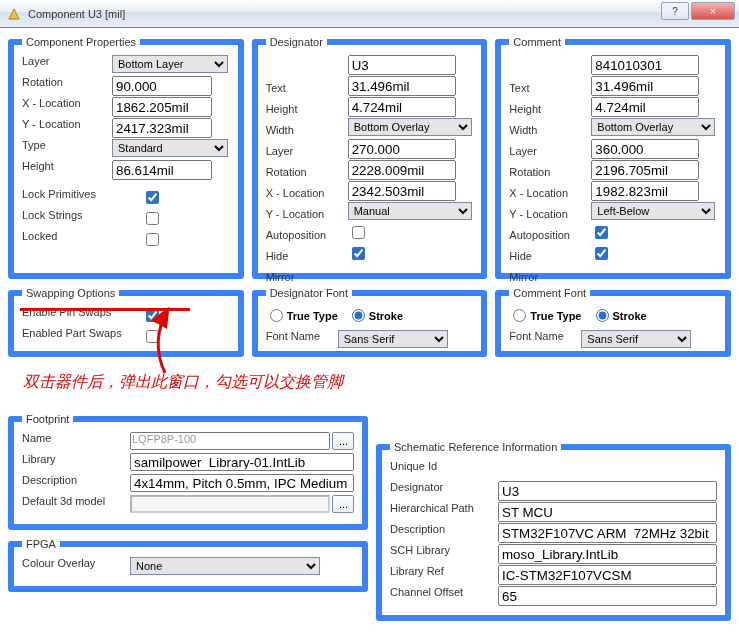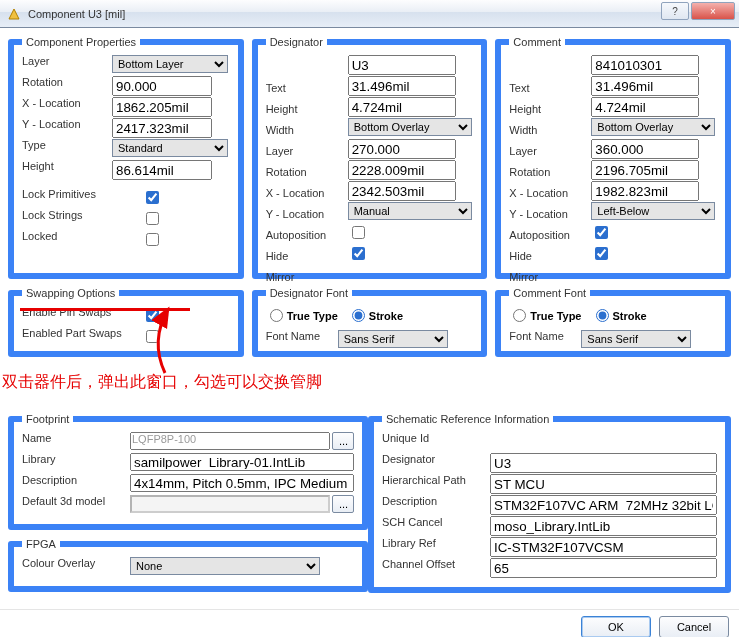--- a/index.html
+++ b/index.html
@@ -95,23 +95,23 @@
   .fpga select.sel { width:190px;}
   .topcols { display:flex; gap:8px;}
   .topcols > fieldset { flex:1;}
   .des-comm .form-row .lbl { width:82px;margin-top:27px;}
   .des-comm input.txt { width:108px;}
   .des-comm select.sel { width:124px;}
   .comp-props .form-row .lbl { width:90px;}
   .comp-props input.txt { width:100px;}
   .comp-props select.sel { width:116px;}
   .swapping .form-row .lbl { width:120px;}
-  .bottom-row { display:flex; }
+  .bottom-row { display:flex; gap:8px;}
   .bottom-left { width:360px;}
-  .bottom-right { flex:1;}
+  .bottom-right { flex:1;margin-top:28px;}
   .underline-red {
     position:absolute;
     height:3px; background:#e60000;
     pointer-events:none;
   }
   svg.arrow { position:absolute; pointer-events:none;}
 </style>
 </head>
 <body>
 
@@ -306,21 +306,21 @@
             <span>Stroke</span>
           </label>
       </div>
       <div class="form-row font-row">
           <span class="lbl">Font Name</span>
         <select class="sel"><option>Sans Serif</option></select>
         </div>
     </fieldset>
   </div>
 
-  <div class="annot" style="left:2px; top:344px;">双击器件后，弹出此窗口，勾选可以交换管脚</div>
+  <div class="annot" style="left:23px; top:344px;font-style:italic;">双击器件后，弹出此窗口，勾选可以交换管脚</div>
 
   <div class="underline-red" style="left:20px; top:280px; width:170px;"></div>
 
   <svg class="arrow" style="left:110px; top:273px;" width="80" height="80">
     <defs>
         <marker id="ah" markerWidth="8" markerHeight="8" refX="6" refY="3" orient="auto">
           <path d="M0,0 L7,3 L0,6 Z" fill="#e60000"></path>
         </marker>
       </defs>
     <path d="M55,72 Q40,40 58,8" stroke="#e60000" stroke-width="3" fill="none" marker-end="url(#ah)"></path>
@@ -382,21 +382,21 @@
           </div>
         <div class="form-row">
             <span class="lbl">Hierarchical Path</span>
           <input class="txt" value="ST MCU" style="">
           </div>
         <div class="form-row">
             <span class="lbl">Description</span>
           <input class="txt" value="STM32F107VC ARM  72MHz 32bit LQFP-100" style="">
           </div>
         <div class="form-row">
-            <span class="lbl">SCH Cancel</span>
+            <span class="lbl">SCH Library</span>
           <input class="txt" value="moso_Library.IntLib" style="">
           </div>
         <div class="form-row">
             <span class="lbl">Library Ref</span>
           <input class="txt" value="IC-STM32F107VCSM" style="">
           </div>
         <div class="form-row">
             <span class="lbl">Channel Offset</span>
           <input class="txt" value="65" style="">
           </div>

